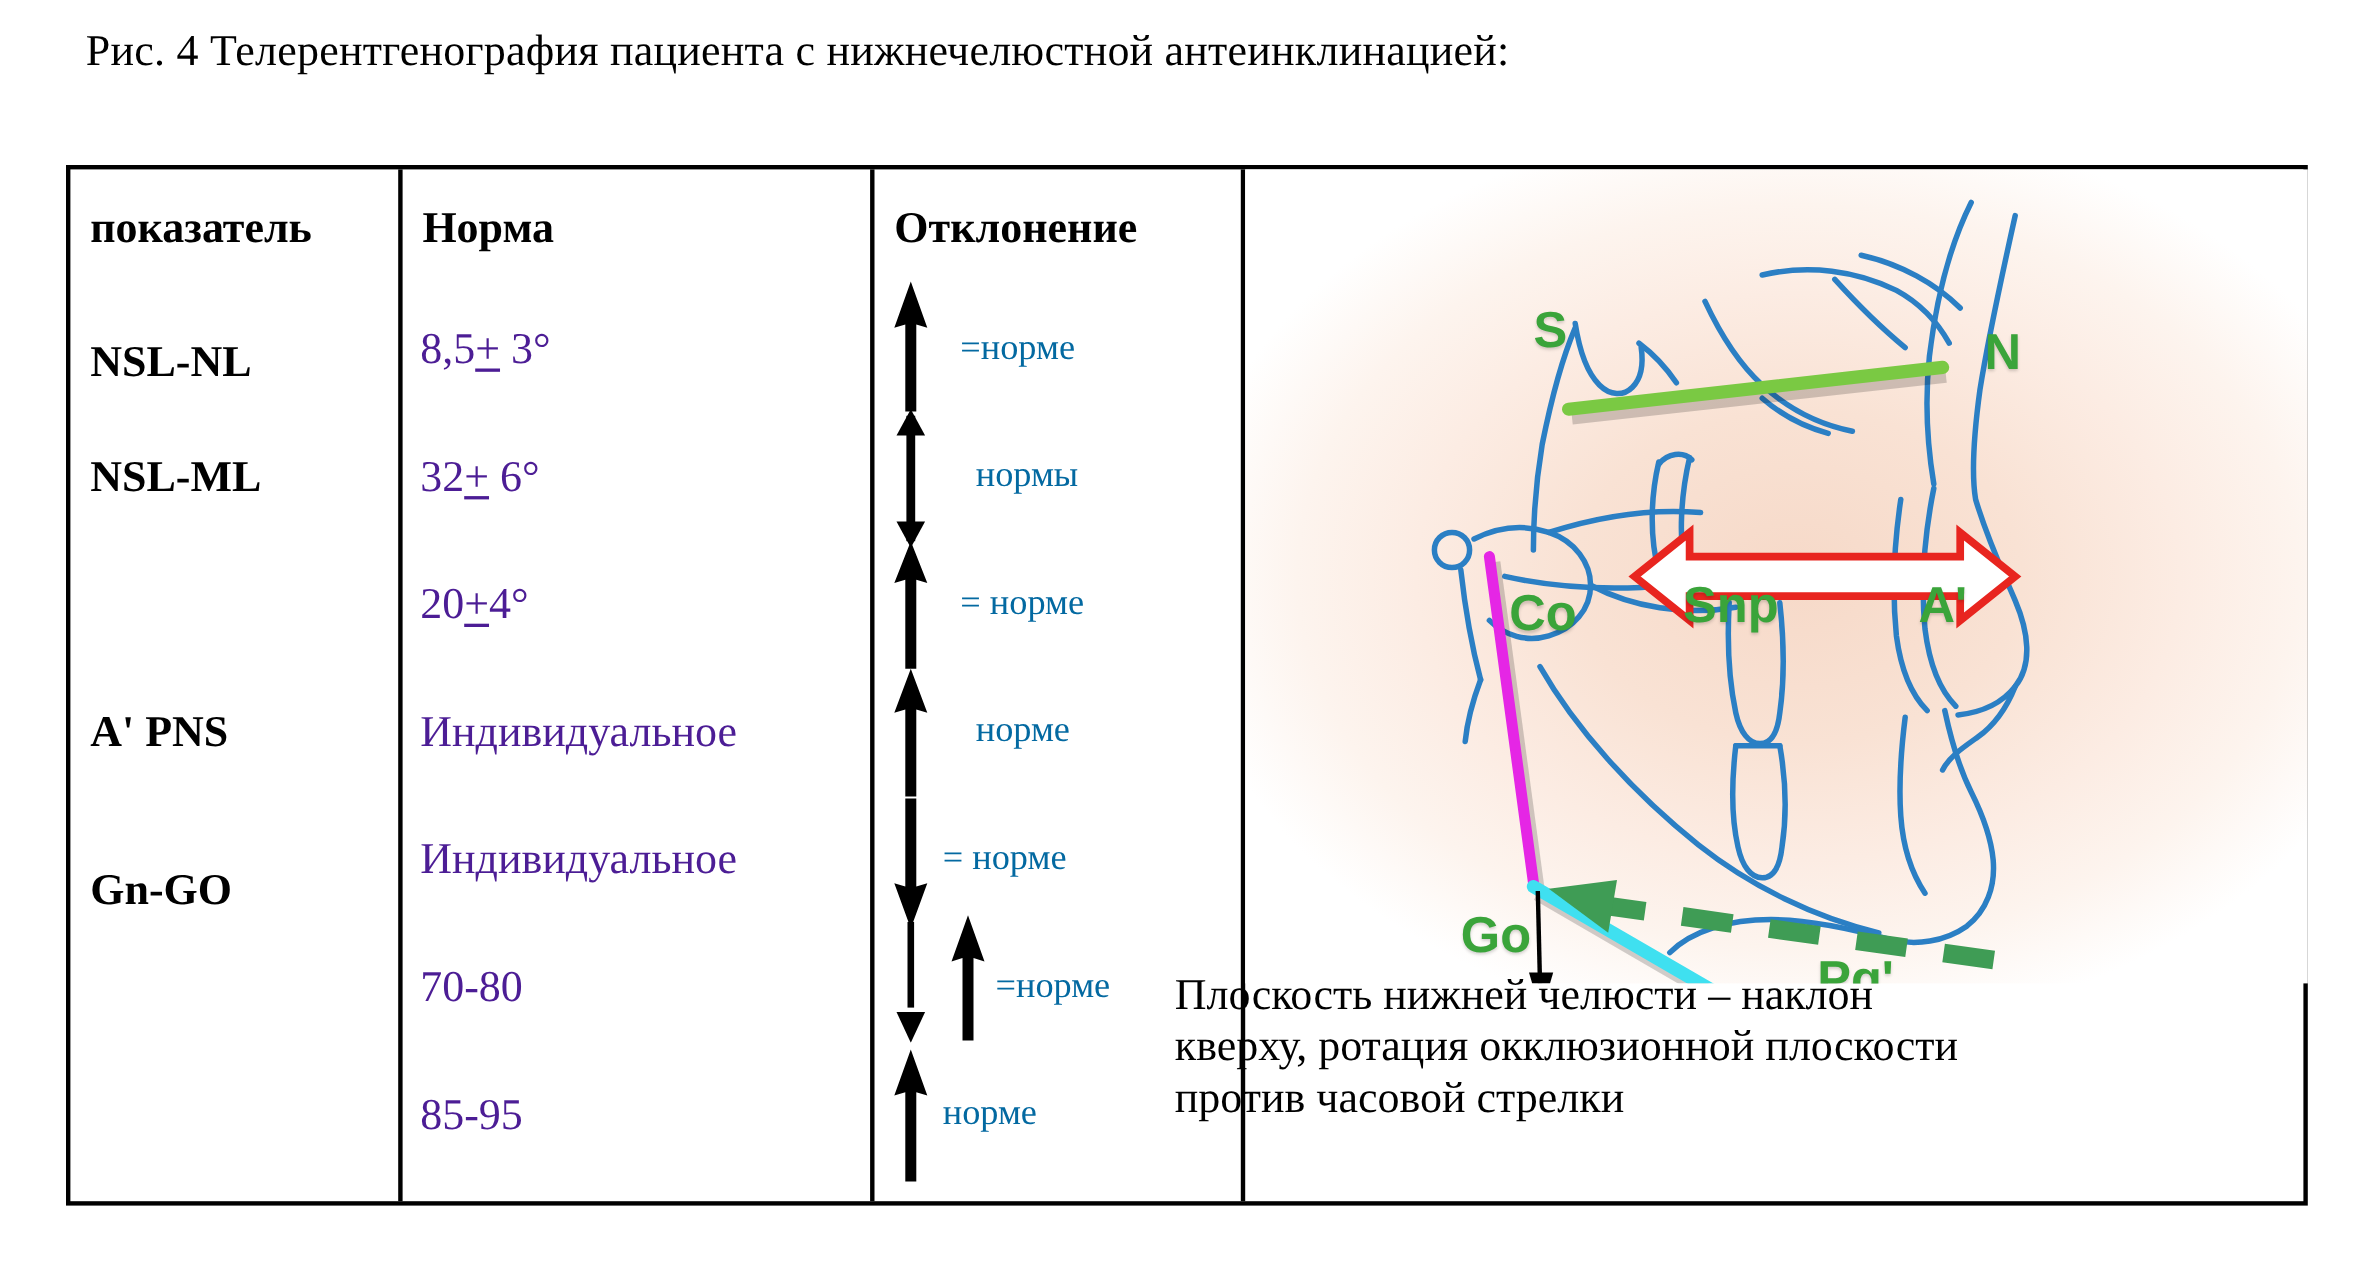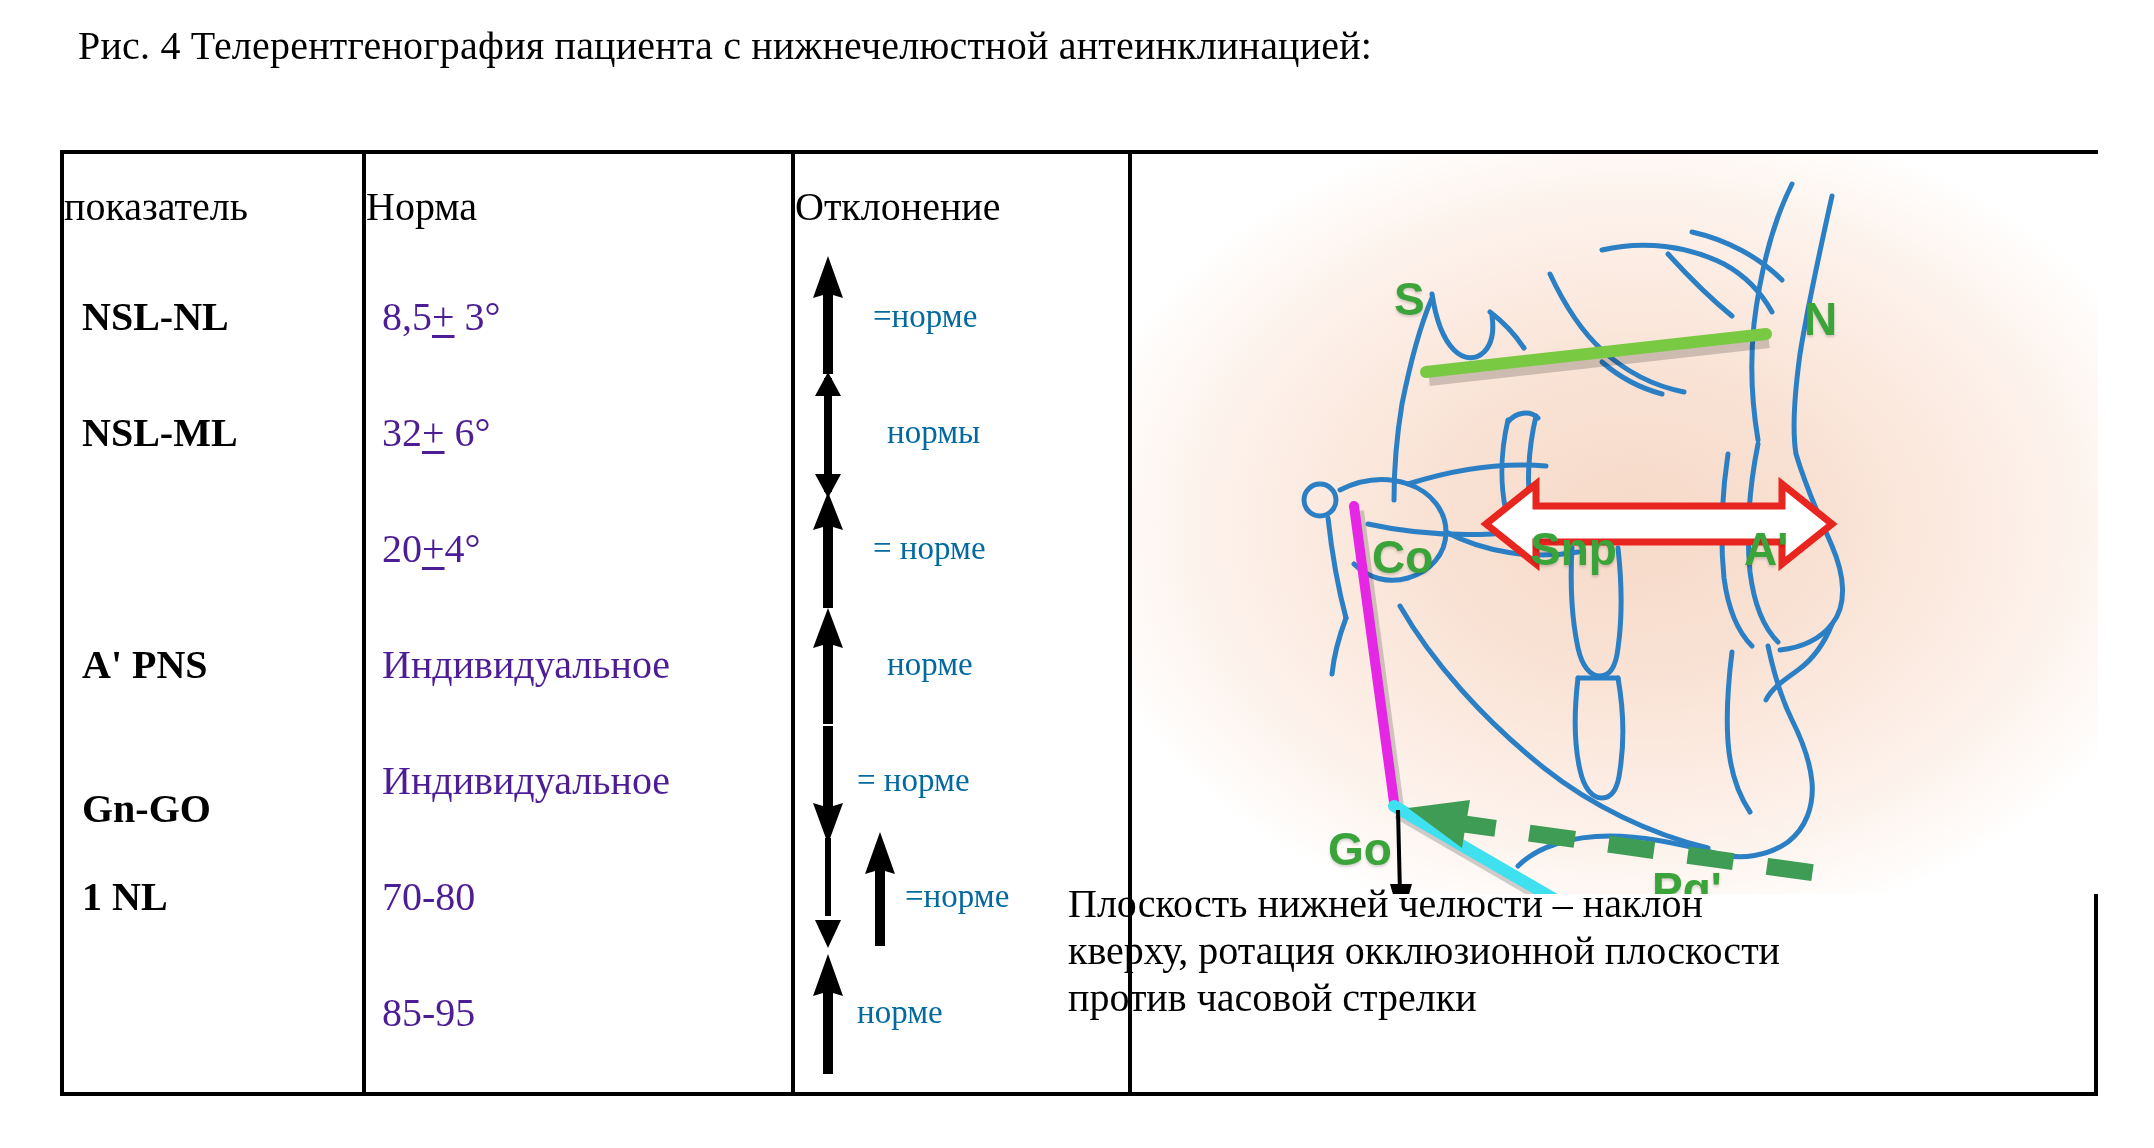--- a/index.html
+++ b/index.html
@@ -44,21 +44,21 @@
   .col.c2 { left: 302px;  width: 425px; }
   .col.c3 { left: 731px;  width: 333px; }
   .col.c4 { left: 1068px; right: 0; }
 
   
   .cellrow {
     position: absolute; left: 0; right: 0;
     display: flex; align-items: center;
   }
 
-  .hdr { font-size: 40px; color:#000; padding-left: 0; }
+  .hdr { font-size: 40px; color:#000; padding-left: 18px; font-weight: bold; }
   .param { font-size: 40px; font-weight: bold; color:#000; padding-left: 18px; white-space: nowrap; }
   .norm  { font-size: 40px; color:#4c1d95; padding-left: 16px; white-space: nowrap; }
   .dev   { font-size: 33px; color:#0369a1; white-space: nowrap; }
 
   
   .pm { text-decoration: underline; text-decoration-thickness: 3px; text-underline-offset: 5px; }
 
   
   .arrowbox { position: absolute; }
   .arrowbox svg { display:block; }
@@ -106,34 +106,31 @@
   <div class="tbl-wrap">
     <div class="tbl">
       <div class="vline v1"></div>
       <div class="vline v2"></div>
       <div class="vline v3"></div>
 
       <div class="col c1">
         <div class="cellrow" style="top:0px;height:104px;">
           <span class="hdr">показатель</span>
         </div>
-        <div class="cellrow" style="top:104px;height:116px;">
+        <div class="cellrow" style="top:116px;height:116px;">
           <span class="param">NSL-NL</span>
         </div>
         <div class="cellrow" style="top:220px;height:116px;">
           <span class="param">NSL-ML</span>
         </div>
         <div class="cellrow" style="top:452px;height:116px;">
           <span class="param">A' PNS</span>
         </div>
         <div class="cellrow" style="top:596px;height:116px;">
           <span class="param">Gn-GO</span>
-        </div>
-        <div class="cellrow" style="top:684px;height:116px;">
-          <span class="param">1 NL</span>
         </div>
       </div>
 
       <div class="col c2">
         <div class="cellrow" style="top:0px;height:104px;">
           <span class="hdr">Норма</span>
         </div>
         <div class="cellrow" style="top:104px;height:116px;">
           <span class="norm"><span>8,5</span><span class="pm">+</span><span> 3°</span></span>
         </div>

